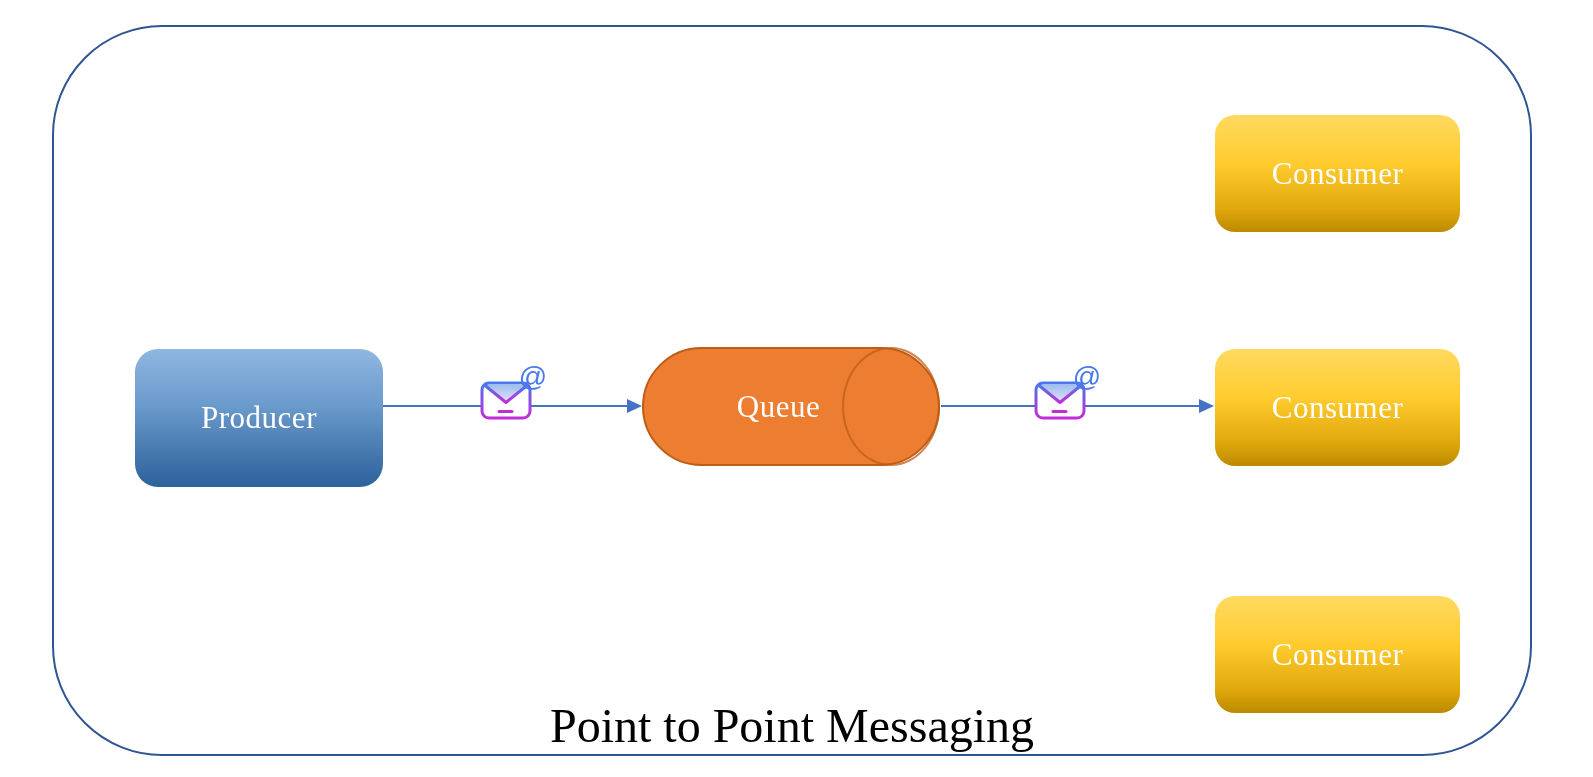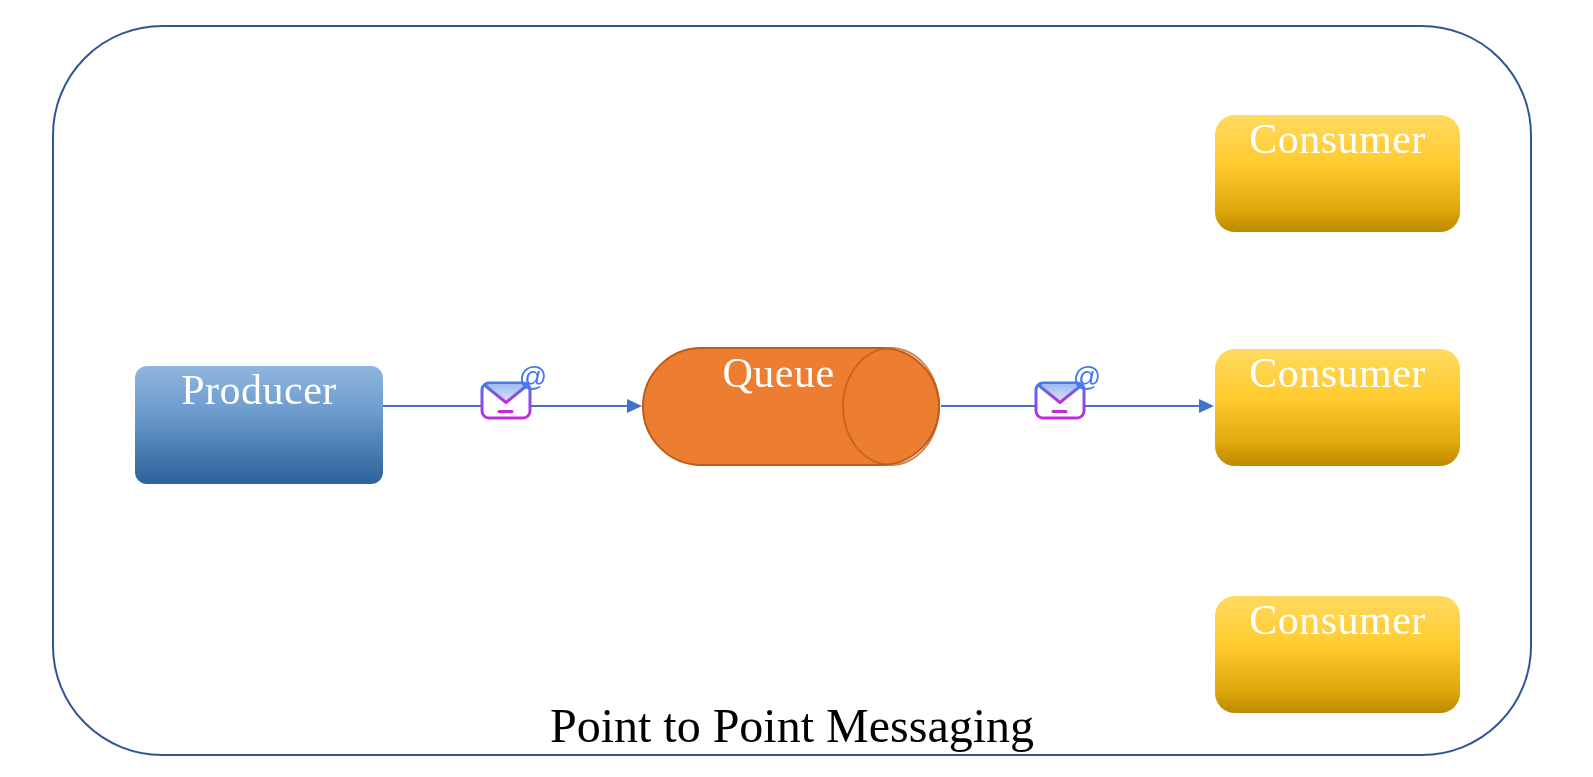--- a/index.html
+++ b/index.html
@@ -24,30 +24,31 @@
     width: 1480px; height: 731px;
     border: 2.5px solid var(--outer-border, #2F5693);
     border-radius: 110px;
     background: transparent;
   }
 
   
   .node {
     position: absolute;
     display: flex;
+    align-items: center;
     justify-content: center;
     color: var(--node-text, #ffffff);
-    font-size: 42px;
+    font-size: 31px;
     letter-spacing: 0.5px;
   }
 
   .producer {
-    left: 135px; top: 366px;
-    width: 248px; height: 118px;
-    border-radius: 12px;
+    left: 135px; top: 349px;
+    width: 248px; height: 138px;
+    border-radius: 23px;
     background: linear-gradient(180deg,
       var(--producer-top, #8FB6DF) 0%,
       #6C9BCD 40%,
       #3F72A9 82%,
       var(--producer-bottom, #2E629B) 100%);
   }
 
   .queue {
     left: 642px; top: 347px;
     width: 298px; height: 119px;

